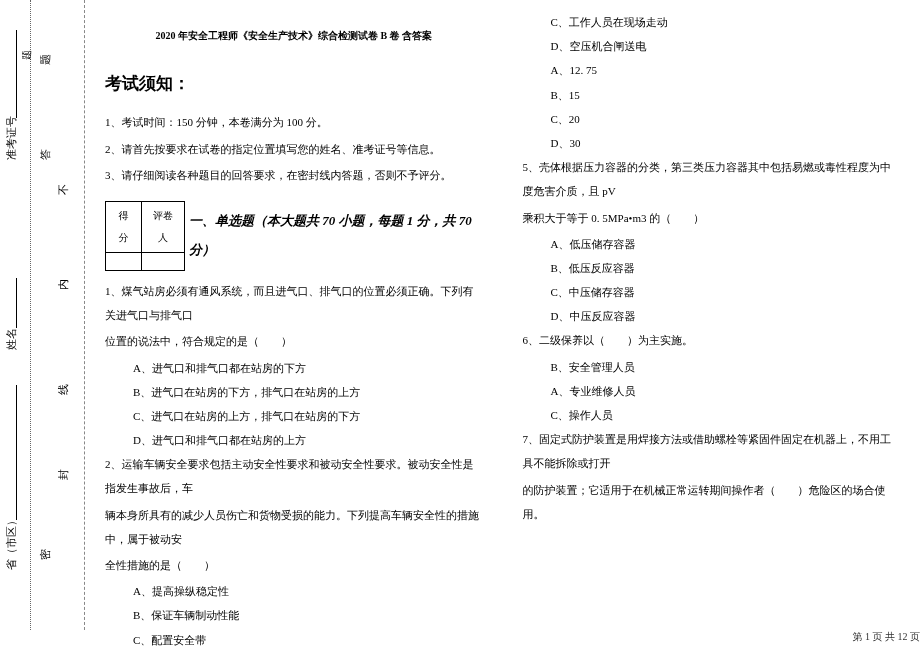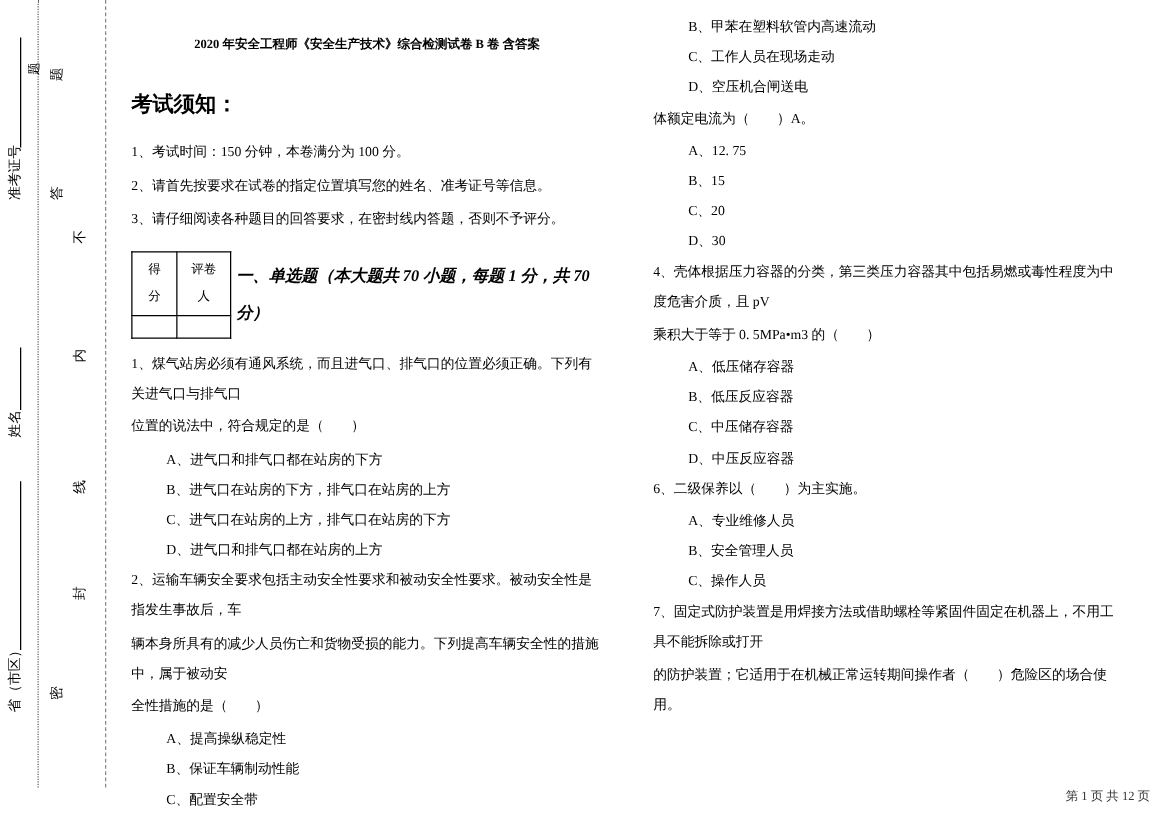--- a/index.html
+++ b/index.html
@@ -180,40 +180,38 @@
       <div class="q">辆本身所具有的减少人员伤亡和货物受损的能力。下列提高车辆安全性的措施中，属于被动安</div>
       <div class="q">全性措施的是（　　）</div>
       <div class="opt">A、提高操纵稳定性</div>
       <div class="opt">B、保证车辆制动性能</div>
       <div class="opt">C、配置安全带</div>
       <div class="opt">D、保障车灯性能良好</div>
 
     </div>
 
     <div class="col">
-      <div class="opt">B、甲苯在塑料软管内高速流动</div>
       <div class="opt">C、工作人员在现场走动</div>
       <div class="opt">D、空压机合闸送电</div>
 
-      <div class="q">体额定电流为（　　）A。</div>
       <div class="opt">A、12. 75</div>
       <div class="opt">B、15</div>
       <div class="opt">C、20</div>
       <div class="opt">D、30</div>
 
-      <div class="q">4、壳体根据压力容器的分类，第三类压力容器其中包括易燃或毒性程度为中度危害介质，且 pV</div>
+      <div class="q">5、壳体根据压力容器的分类，第三类压力容器其中包括易燃或毒性程度为中度危害介质，且 pV</div>
       <div class="q">乘积大于等于 0. 5MPa•m3 的（　　）</div>
       <div class="opt">A、低压储存容器</div>
       <div class="opt">B、低压反应容器</div>
       <div class="opt">C、中压储存容器</div>
       <div class="opt">D、中压反应容器</div>
 
       <div class="q">6、二级保养以（　　）为主实施。</div>
+      <div class="opt">B、安全管理人员</div>
       <div class="opt">A、专业维修人员</div>
-      <div class="opt">B、安全管理人员</div>
       <div class="opt">C、操作人员</div>
 
       <div class="q">7、固定式防护装置是用焊接方法或借助螺栓等紧固件固定在机器上，不用工具不能拆除或打开</div>
       <div class="q">的防护装置；它适用于在机械正常运转期间操作者（　　）危险区的场合使用。</div>
 
     </div>
   </div>
 </div>
 
 <div class="footer">第 1 页 共 12 页</div>

